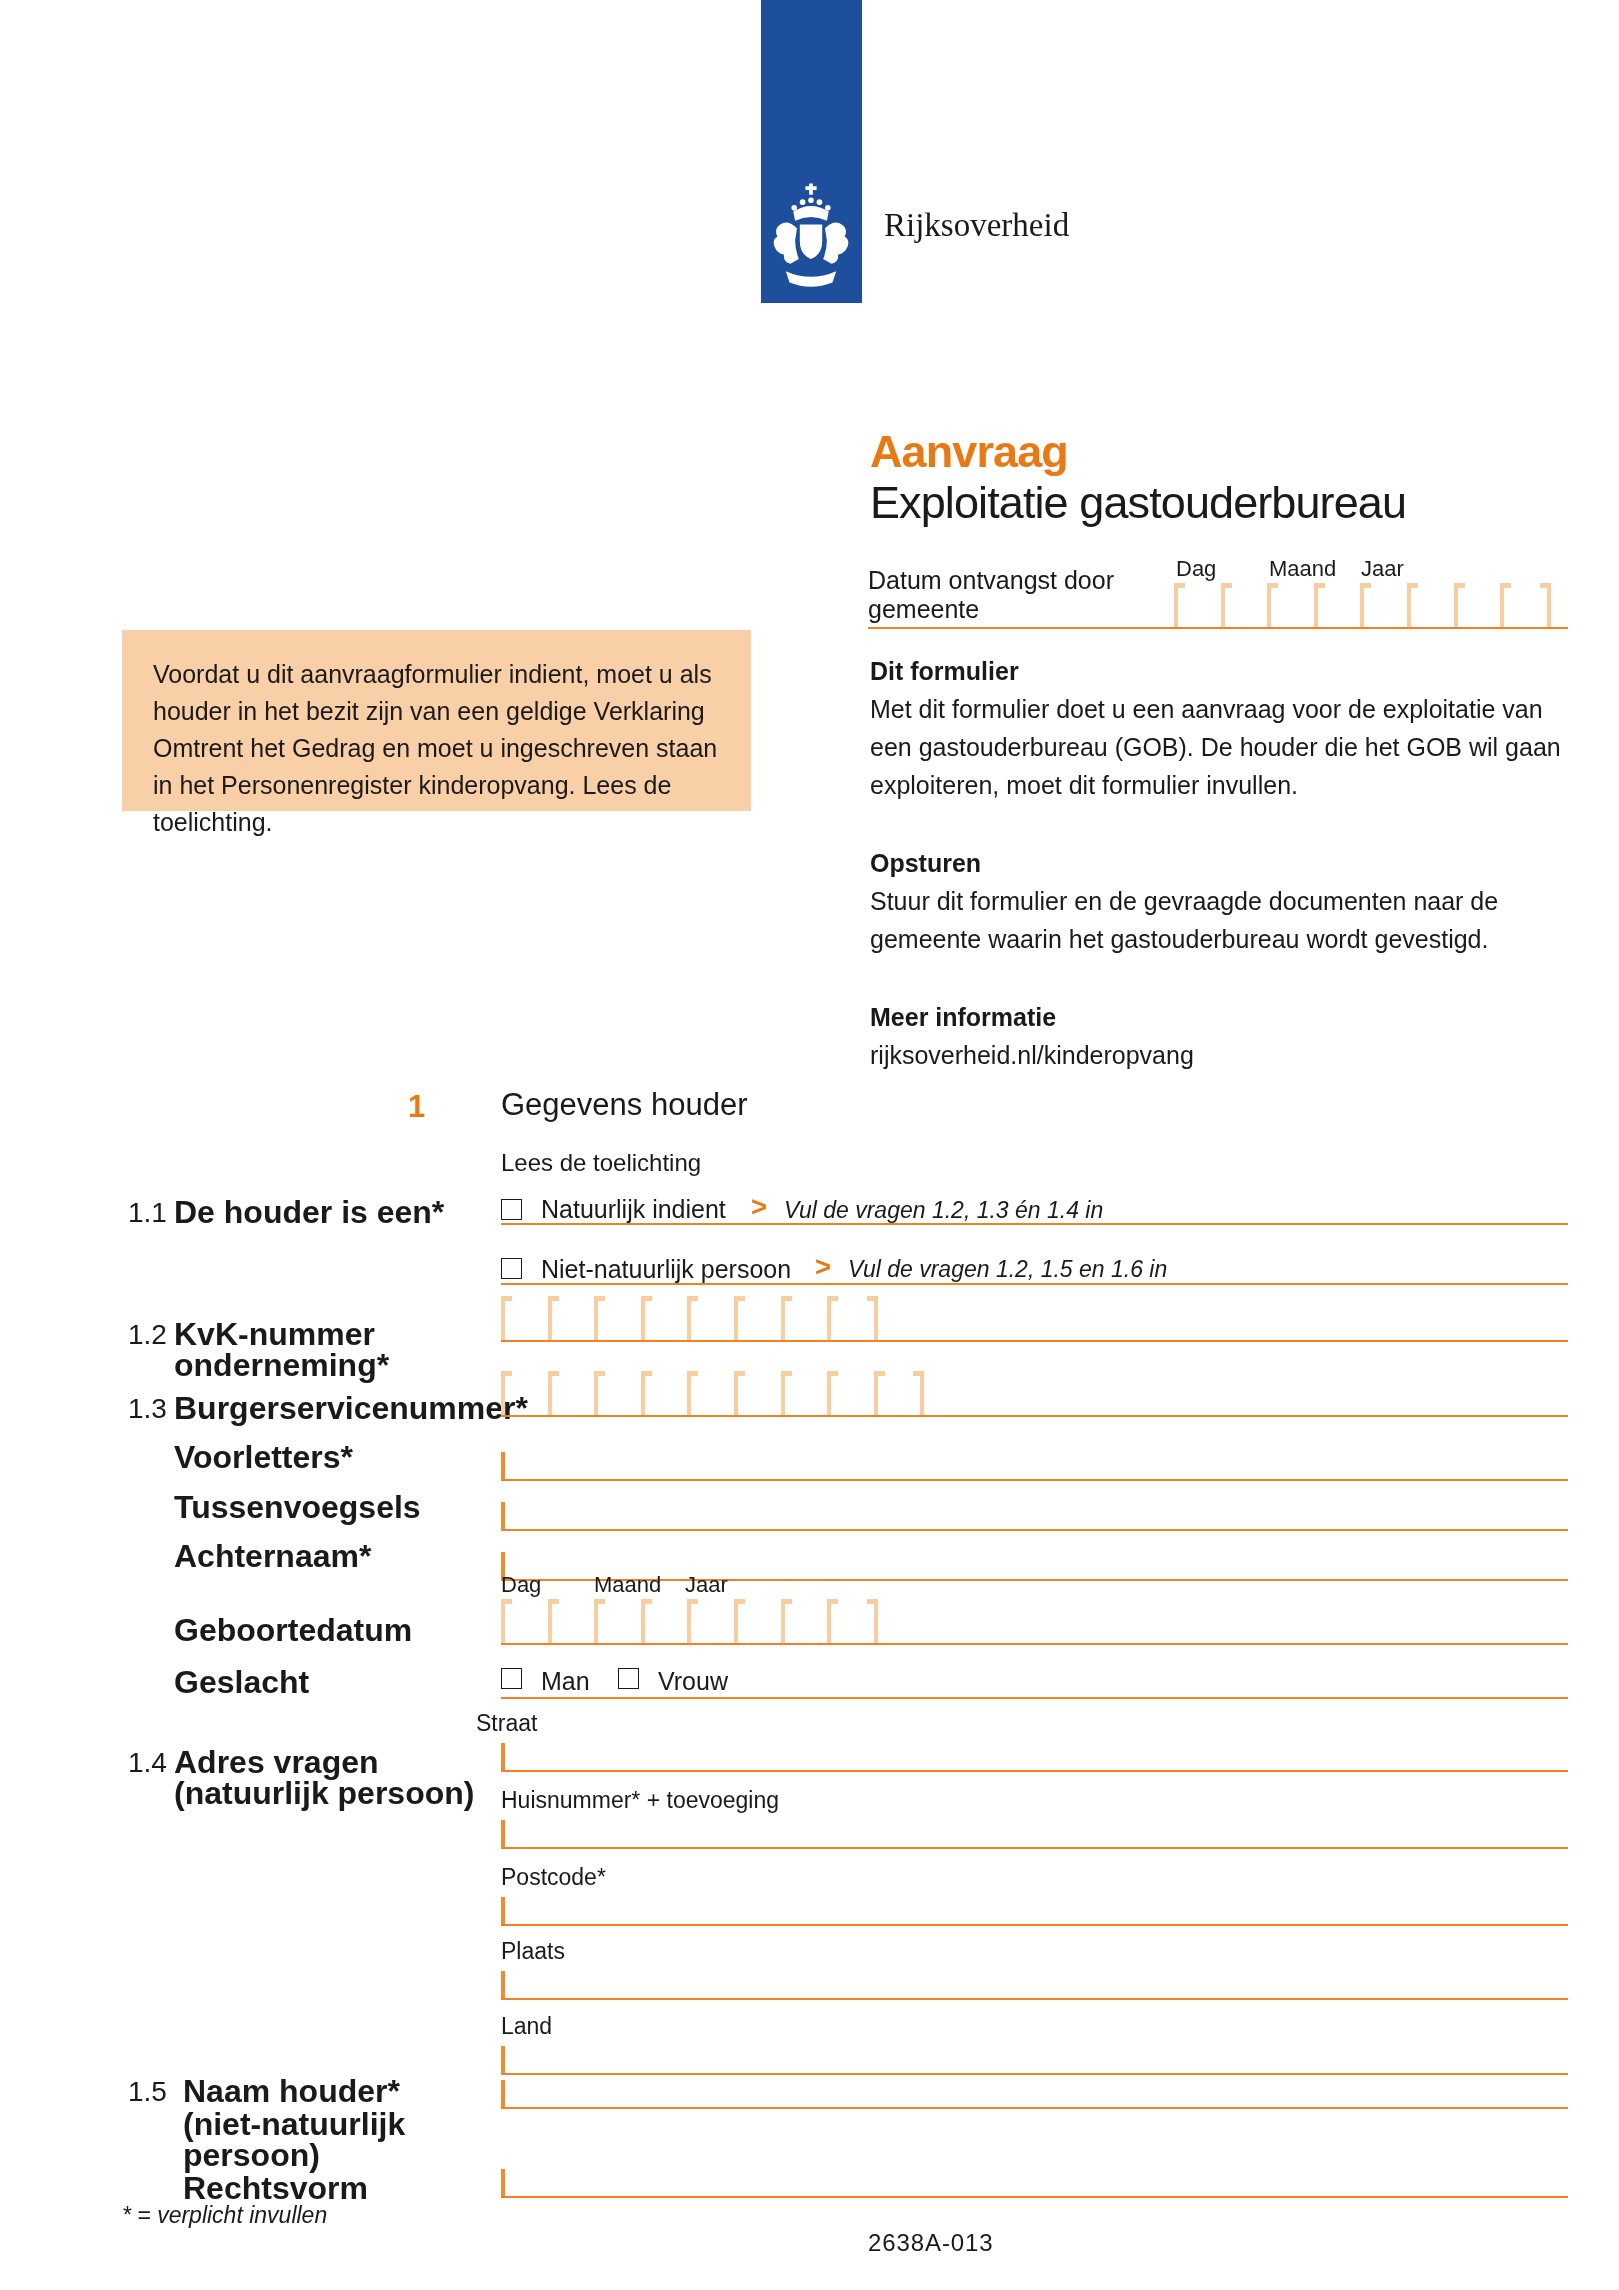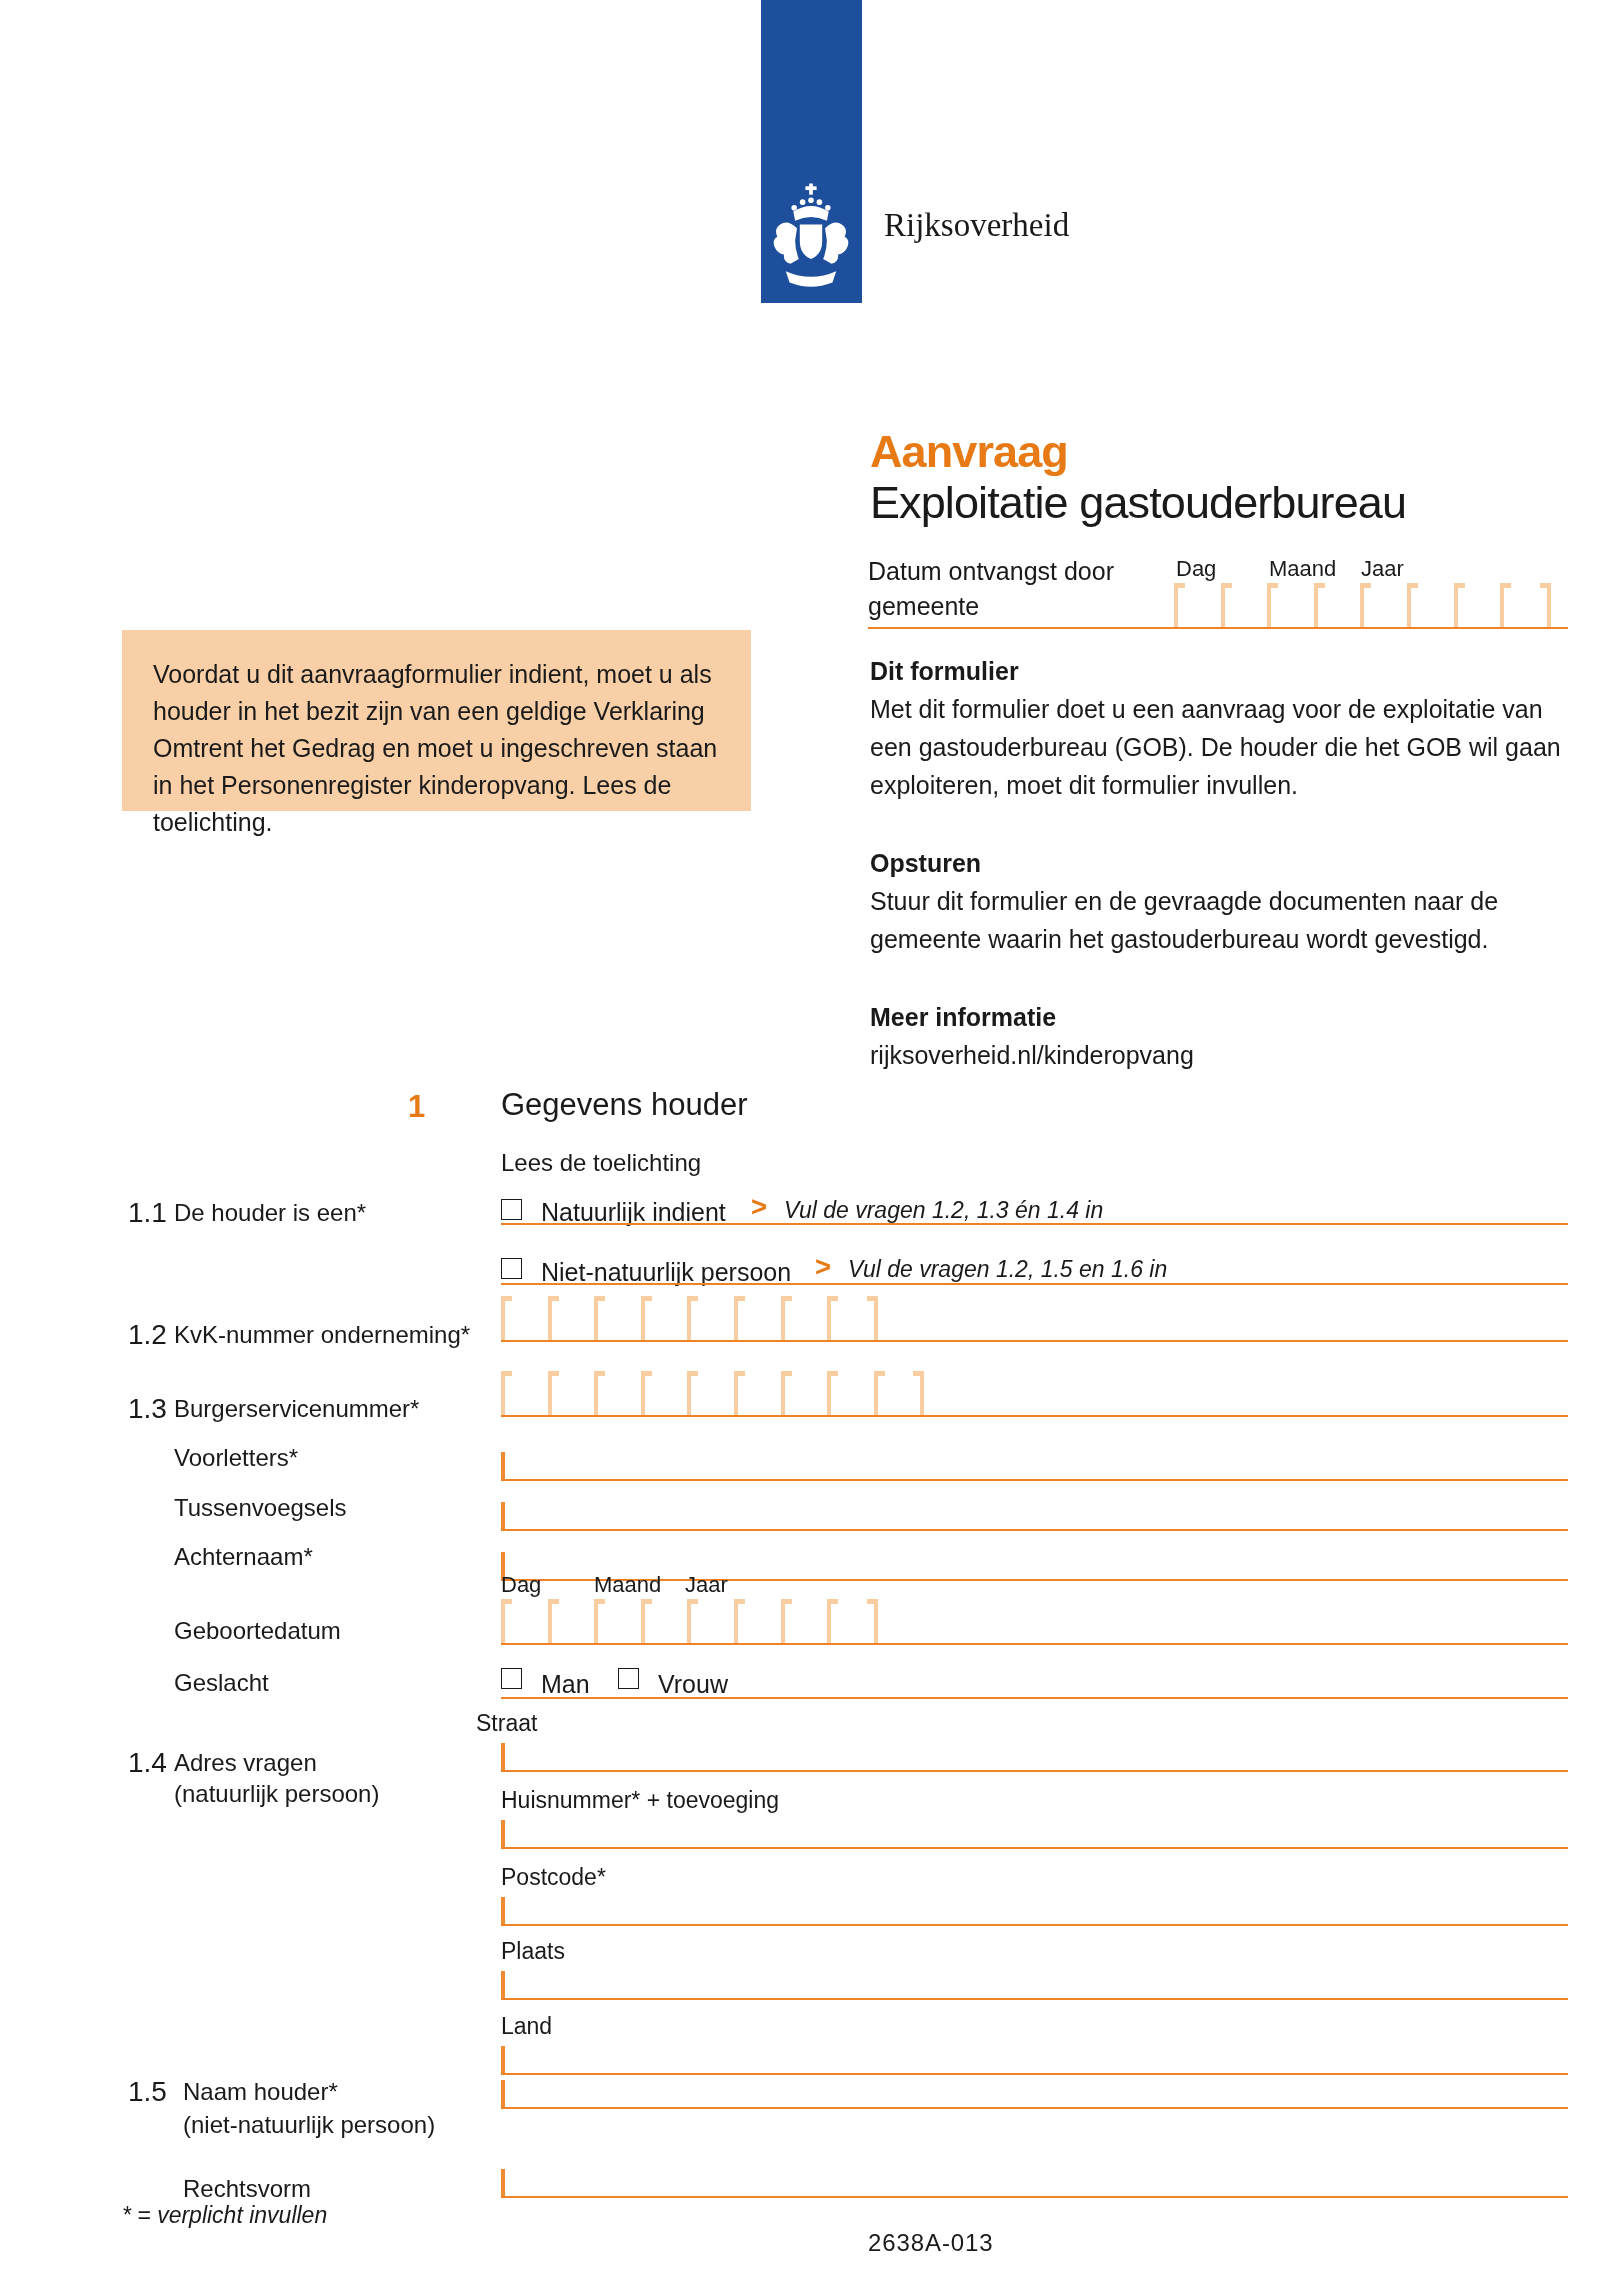--- a/index.html
+++ b/index.html
@@ -10,21 +10,21 @@
   .banner{position:absolute;left:761px;top:0;width:101px;height:303px;background:#1d4f9c;}
   .crest{position:absolute;left:8.2px;top:183px;width:84px;height:113px;}
   .wordmark{position:absolute;left:884px;top:207px;font-family:"Liberation Serif","DejaVu Serif",serif;
             font-size:33px;color:#1a1a1a;}
 
   
   .kicker{position:absolute;left:870px;top:426px;font-size:45px;font-weight:bold;color:#e87a16;letter-spacing:-0.9px;}
   .main-title{position:absolute;left:870px;top:477px;font-size:45px;font-weight:normal;color:#1a1a1a;letter-spacing:-0.9px;}
 
   
-  .lbl{font-size:25px;line-height:35px;}
+  .lbl{font-size:25px;line-height:29px;}
   .small-lbl{font-size:22px;}
   .italic{font-style:italic;font-size:23px;}
 
   
   .fline{position:absolute;border-bottom:2.7px solid #ee8224;}
   .sline{height:27.4px;}
   .sline::before{content:"";position:absolute;left:0;bottom:0;width:3.7px;height:27.4px;background:#ef8c33;}
   .cellbox{height:44px;}
   .ct{position:absolute;top:0;width:3.7px;height:44px;background:#f8cda0;}
   .ct::after{content:"";position:absolute;left:3.7px;top:0;width:7.3px;height:4.6px;background:#f8cda0;}
@@ -42,21 +42,21 @@
   .infocol{position:absolute;left:870px;top:652px;width:708px;font-size:25px;line-height:38px;}
   .infocol h3{margin:0;font-size:25px;line-height:38px;}
   .infocol p{margin:0 0 40px 0;}
 
   
   .secnum{position:absolute;left:408px;top:1089px;font-size:31px;font-weight:bold;color:#e87a16;}
   .sectitle{position:absolute;left:501px;top:1087px;font-size:31px;font-weight:normal;}
   .subtitle{position:absolute;left:501px;top:1149px;font-size:24px;}
 
   .qnum{position:absolute;left:128px;width:42px;font-size:28px;}
-  .qlabel{position:absolute;left:174px;width:311px;font-size:24px;line-height:31px;}
+  .qlabel{position:absolute;left:174px;width:311px;font-size:32px;line-height:31px;font-weight:bold;}
   .flabel{position:absolute;font-size:23px;}
   .footer{position:absolute;left:868px;top:2229px;font-size:24px;letter-spacing:0.9px;}
 </style>
 </head>
 <body>
 
 <div class="page">
 
   <div class="banner">
     <svg class="crest" viewBox="0 0 90 120">

